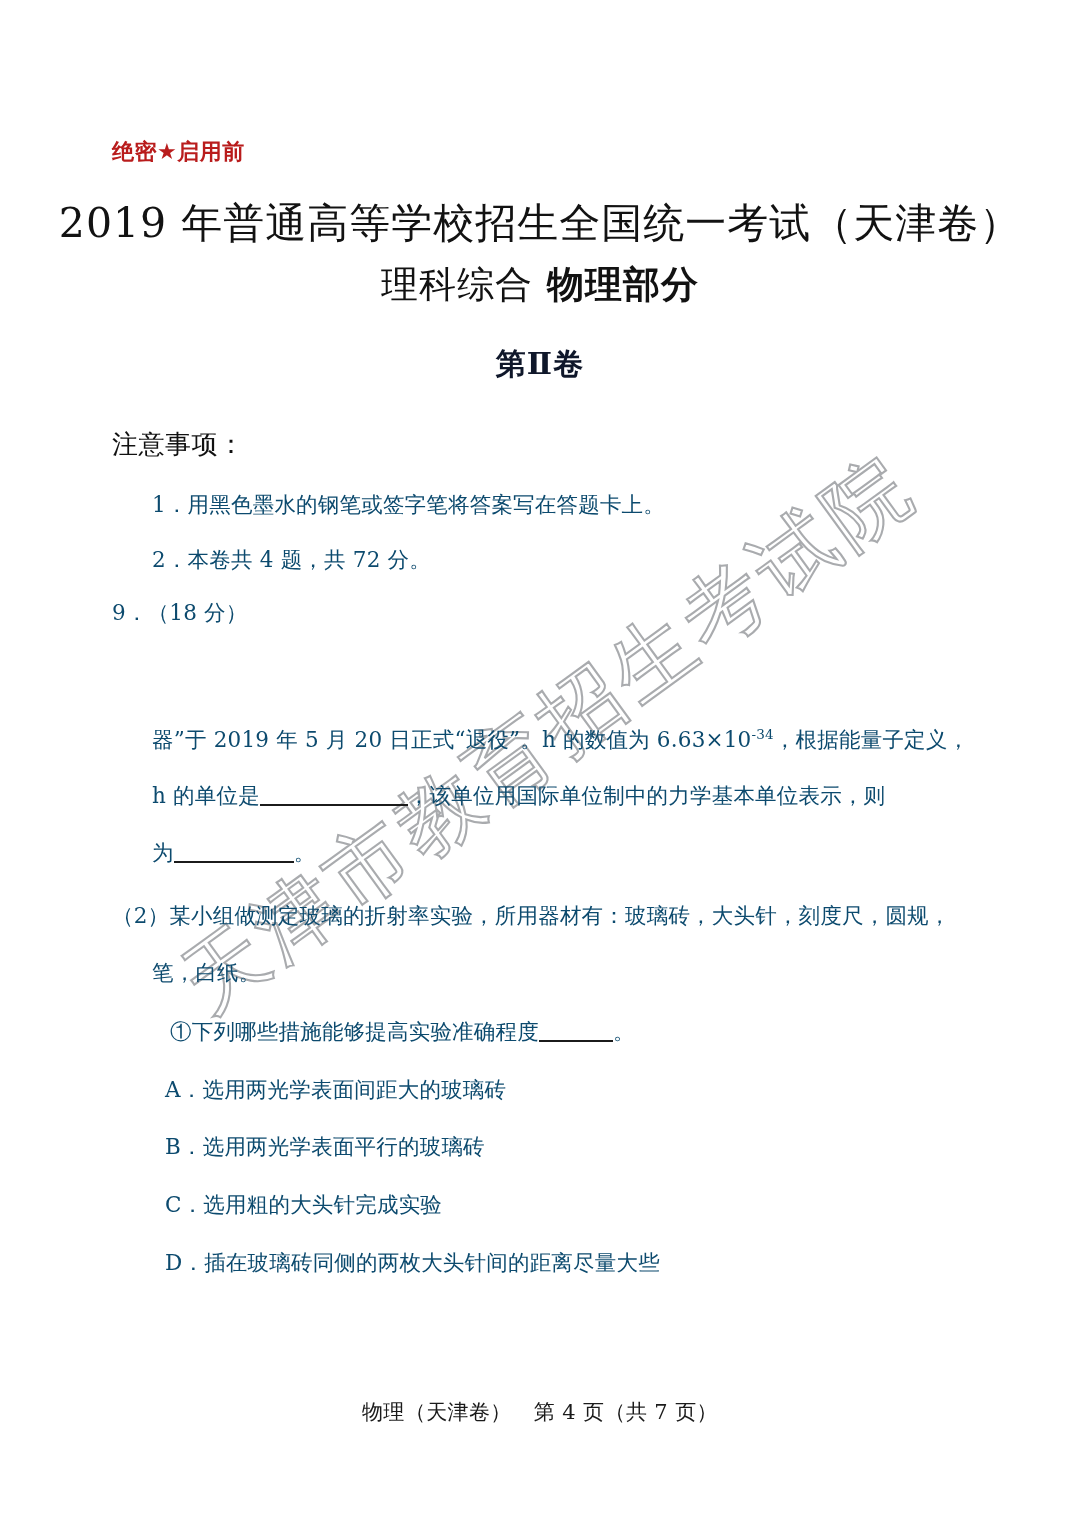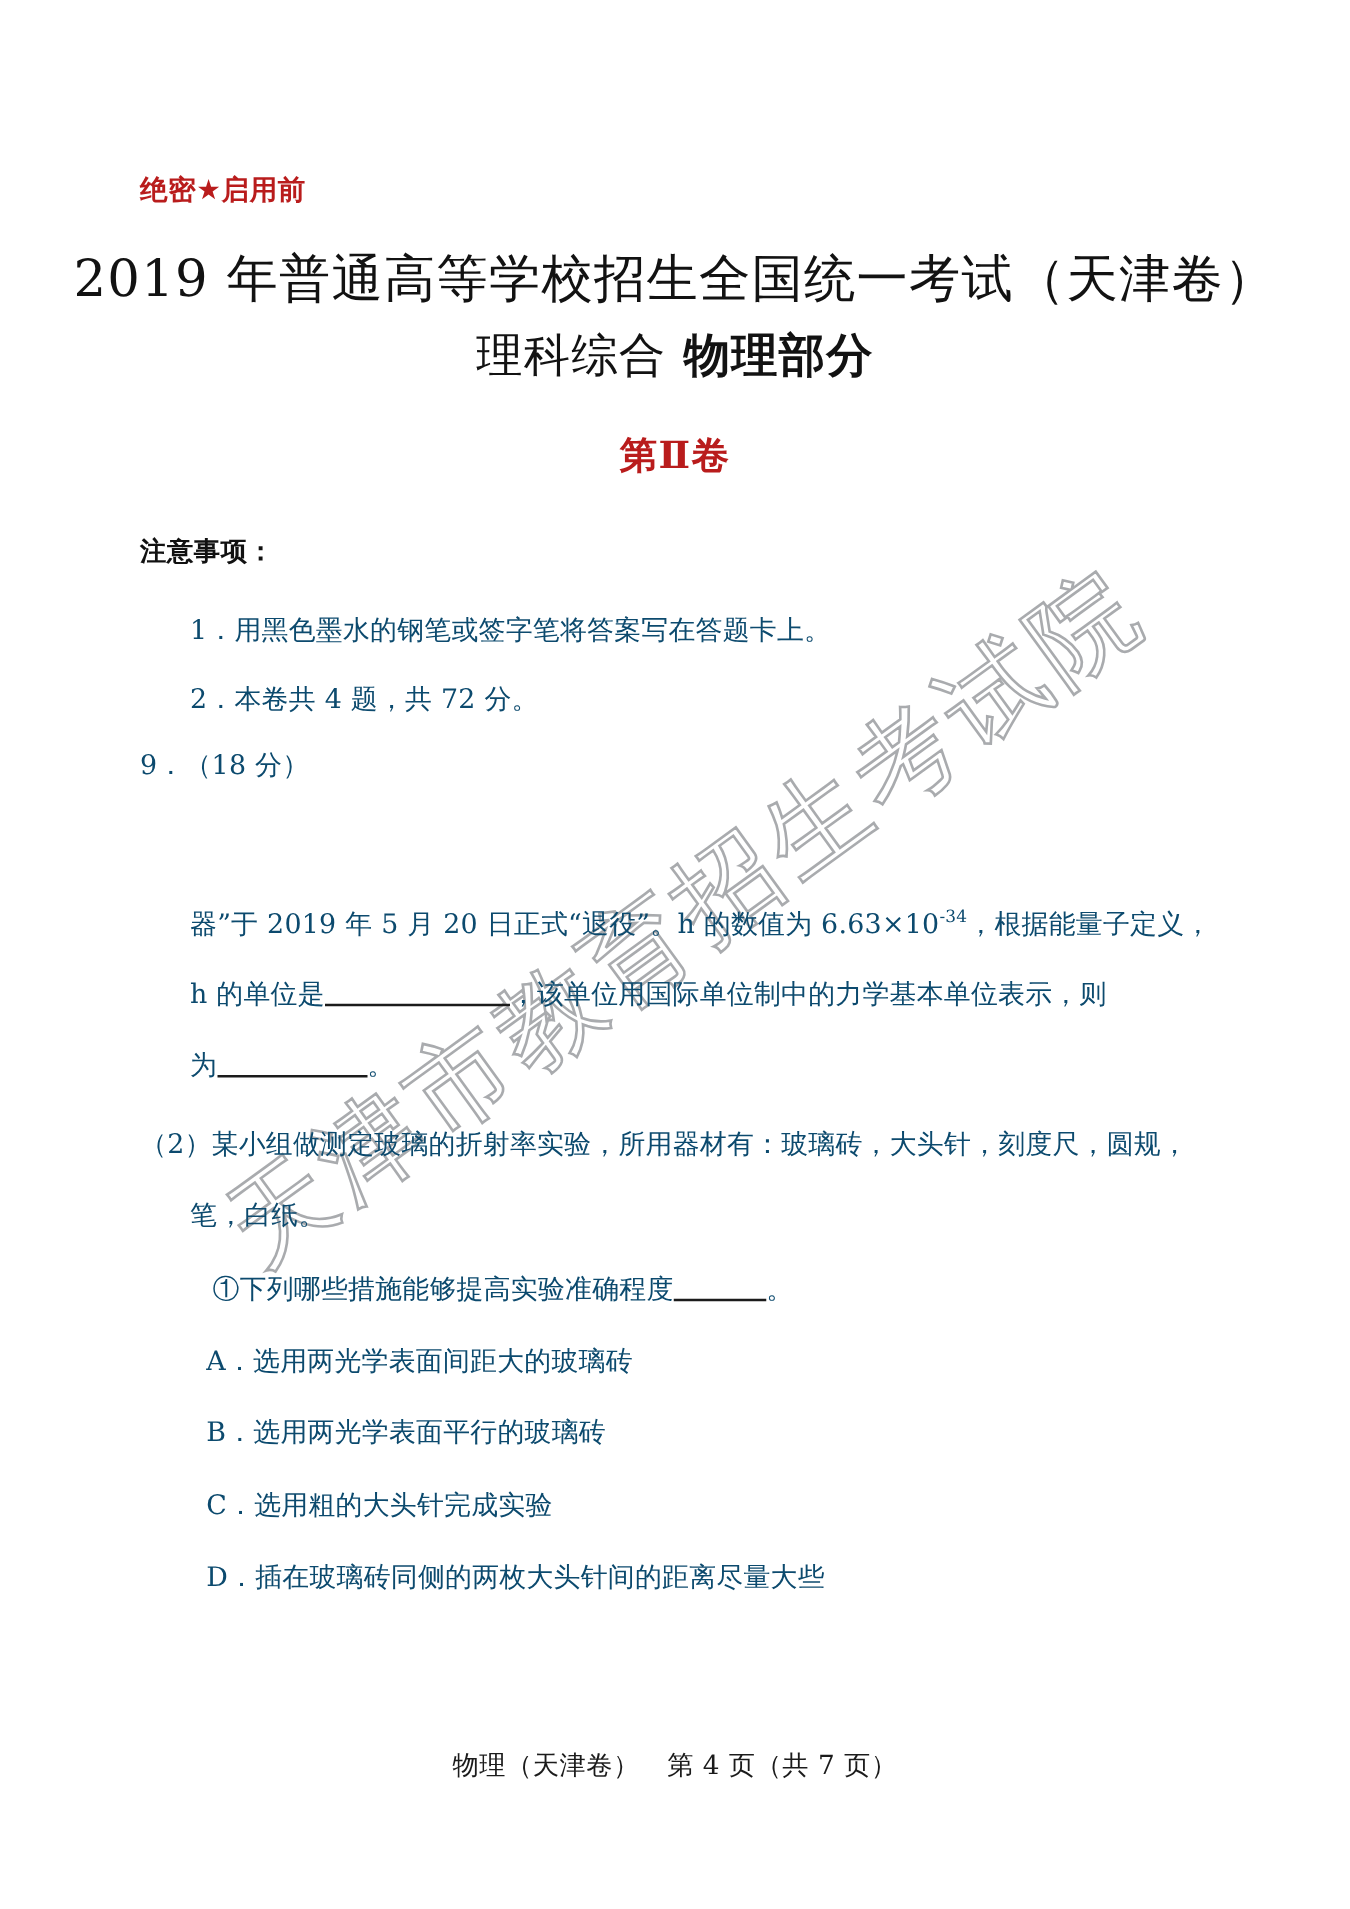--- a/index.html
+++ b/index.html
@@ -99,30 +99,30 @@
   .title-section {
     position: absolute;
     left: 0;
     right: 0;
     top: 344px;
     text-align: center;
     font-size: 30px;
     font-weight: bold;
     font-family: "DejaVu Serif", "Liberation Serif", serif;
     letter-spacing: 1px;
-    color: #b91c1c;
+    color: #0f172a;
   }
 
   .notice-head {
     position: absolute;
     left: 112px;
     top: 427px;
     font-family: "DejaVu Sans", "Liberation Sans", sans-serif;
-    font-weight: bold;
-    font-size: 21px;
+    font-weight: normal;
+    font-size: 26px;
     letter-spacing: 0.5px;
     color: #111;
   }
 
   .body-line {
     position: absolute;
     font-family: "DejaVu Serif", "Liberation Serif", serif;
     font-size: 21.5px;
     line-height: 1.2;
     color: #0c4a6e;

